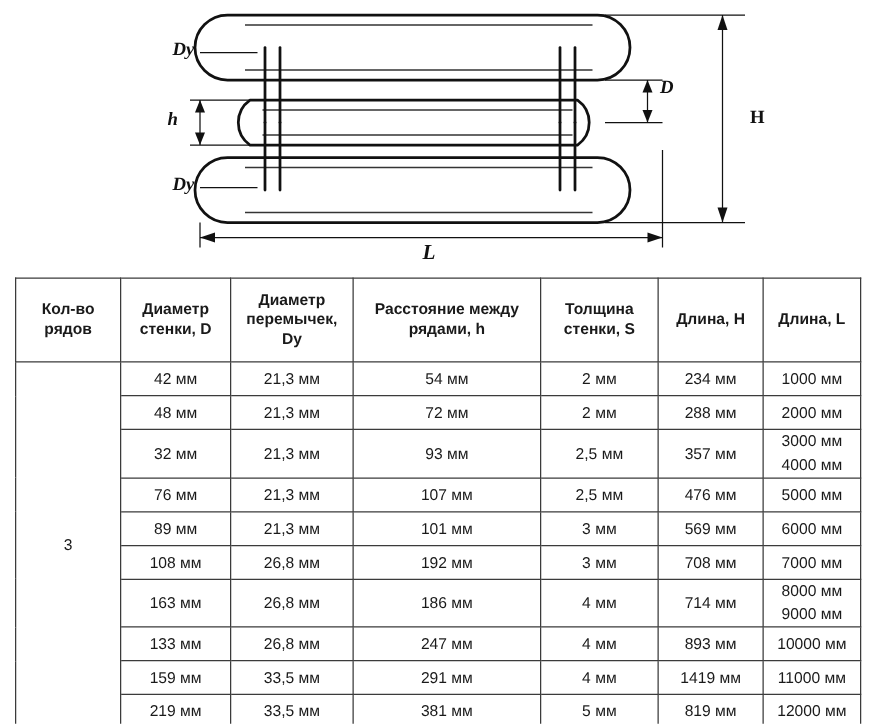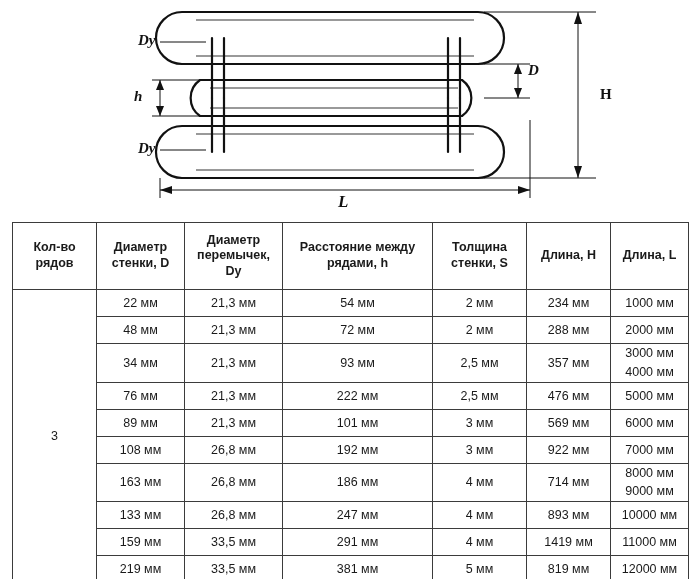--- a/index.html
+++ b/index.html
@@ -187,65 +187,65 @@
       <th>Диаметр перемычек, Dy</th>
       <th>Расстояние между рядами, h</th>
       <th>Толщина стенки, S</th>
       <th>Длина, H</th>
       <th>Длина, L</th>
     </tr>
   </thead>
   <tbody id="table-body">
       <tr>
         <td class="rows-cell" rowspan="10">3</td>
-        <td>22 мм</td>
+        <td>42 мм</td>
         <td>21,3 мм</td>
         <td>54 мм</td>
         <td>2 мм</td>
         <td>234 мм</td>
         <td class="len-cell">1000 мм</td>
       </tr>
       <tr>
         <td>48 мм</td>
         <td>21,3 мм</td>
         <td>72 мм</td>
         <td>2 мм</td>
         <td>288 мм</td>
         <td class="len-cell">2000 мм</td>
       </tr>
       <tr>
-        <td>34 мм</td>
+        <td>32 мм</td>
         <td>21,3 мм</td>
         <td>93 мм</td>
         <td>2,5 мм</td>
         <td>357 мм</td>
         <td class="len-cell len-double">3000 мм<br>4000 мм</td>
       </tr>
       <tr>
         <td>76 мм</td>
         <td>21,3 мм</td>
-        <td>222 мм</td>
+        <td>107 мм</td>
         <td>2,5 мм</td>
         <td>476 мм</td>
         <td class="len-cell">5000 мм</td>
       </tr>
       <tr>
         <td>89 мм</td>
         <td>21,3 мм</td>
         <td>101 мм</td>
         <td>3 мм</td>
         <td>569 мм</td>
         <td class="len-cell">6000 мм</td>
       </tr>
       <tr>
         <td>108 мм</td>
         <td>26,8 мм</td>
         <td>192 мм</td>
         <td>3 мм</td>
-        <td>922 мм</td>
+        <td>708 мм</td>
         <td class="len-cell">7000 мм</td>
       </tr>
       <tr>
         <td>163 мм</td>
         <td>26,8 мм</td>
         <td>186 мм</td>
         <td>4 мм</td>
         <td>714 мм</td>
         <td class="len-cell len-double">8000 мм<br>9000 мм</td>
       </tr>

